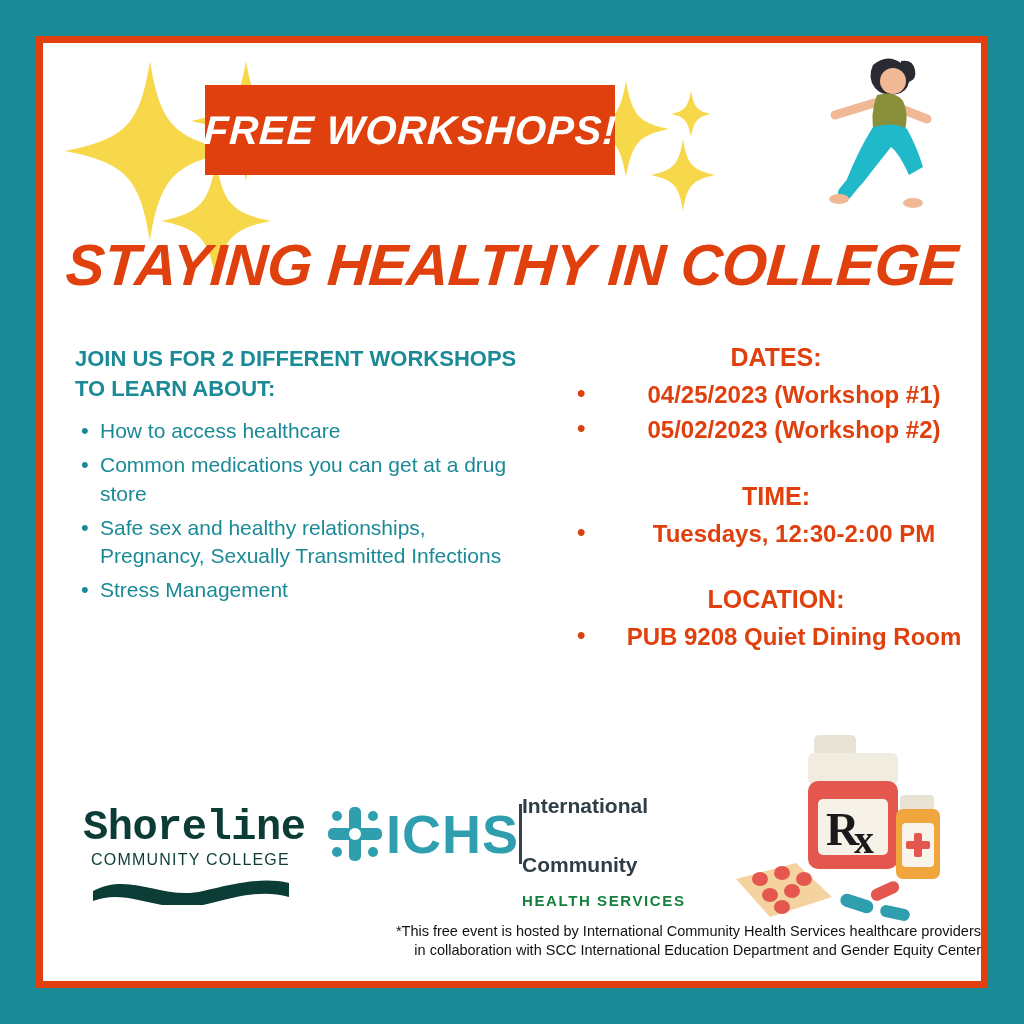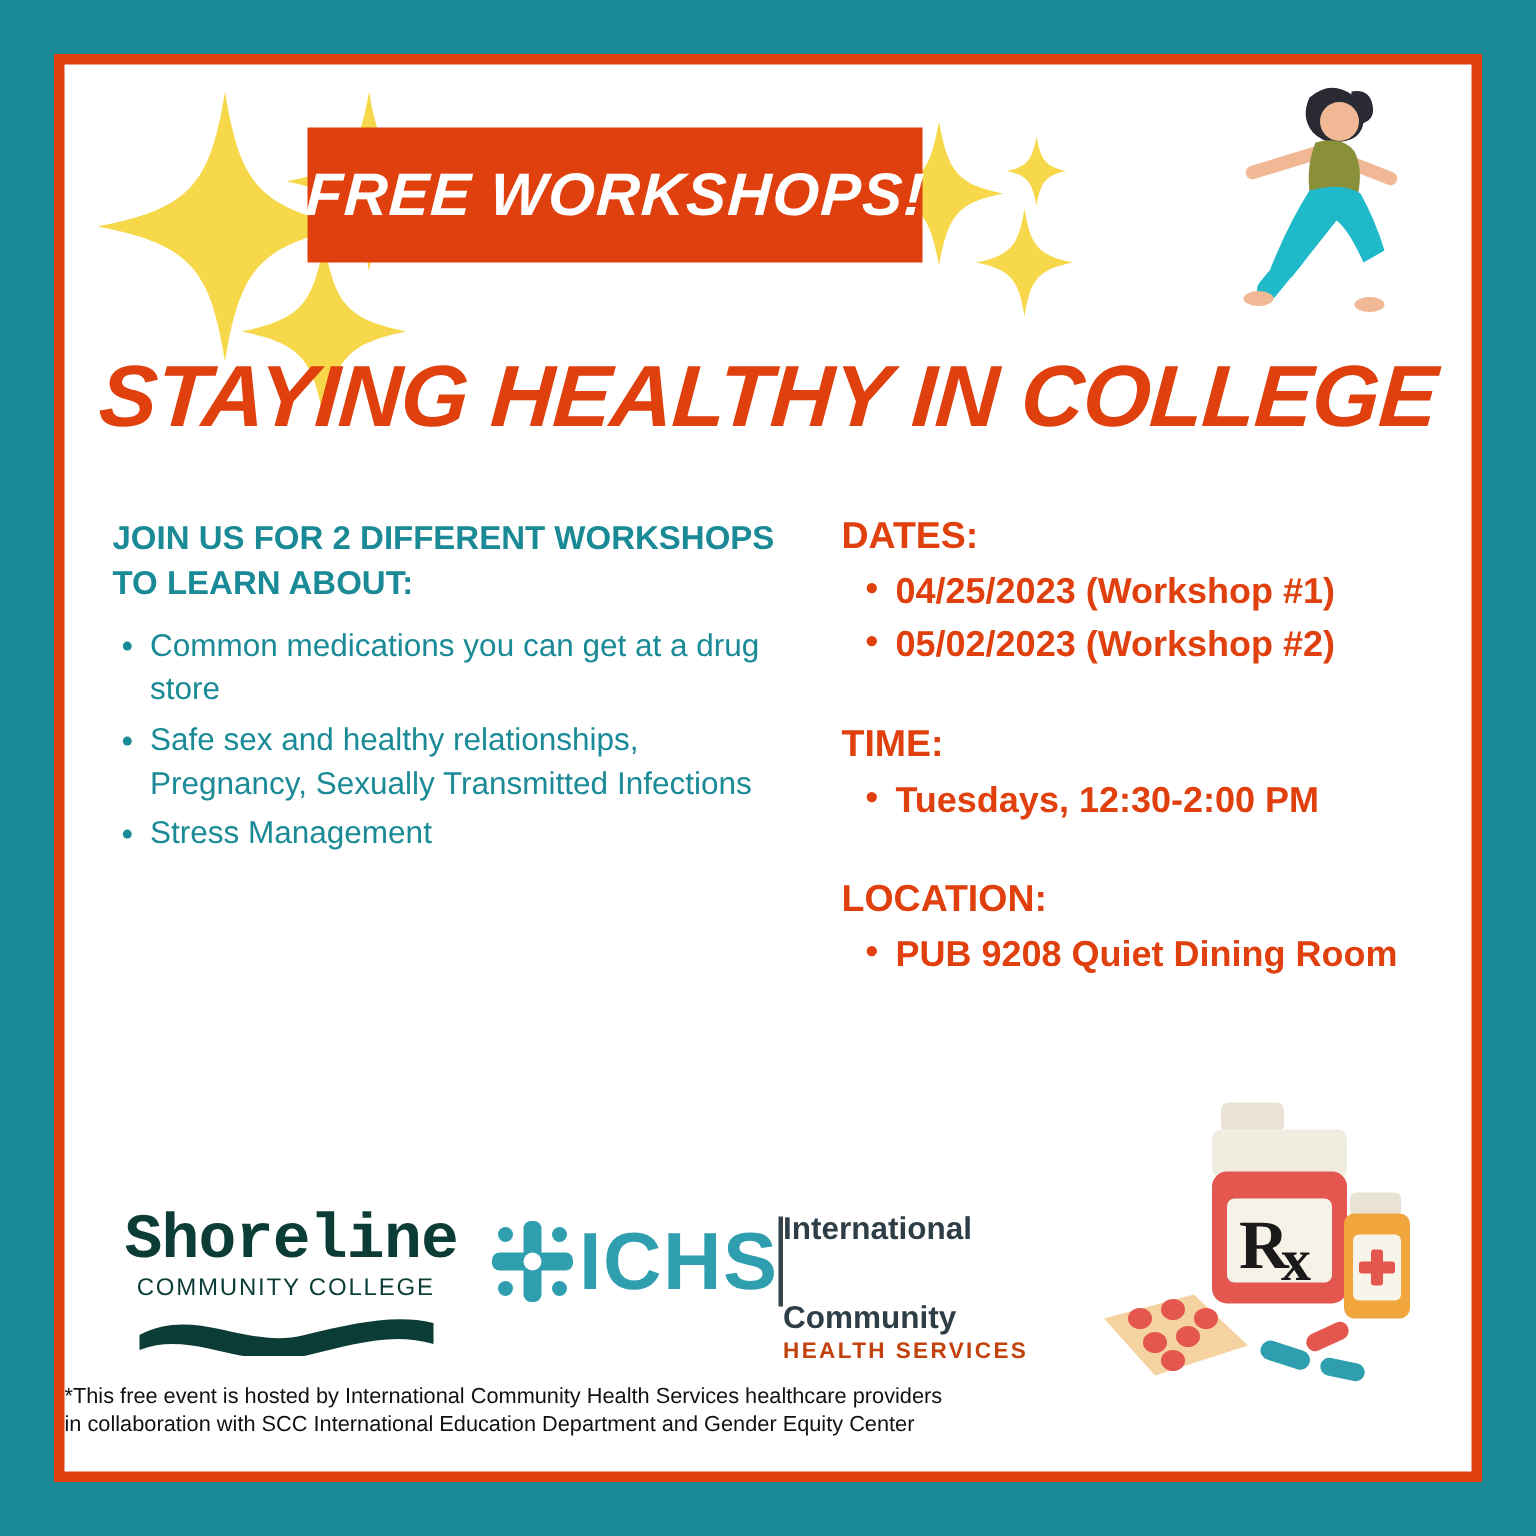--- a/index.html
+++ b/index.html
@@ -106,20 +106,21 @@
     font-size: 22px;
     color: #1a8a96;
   }
 
   
   .right-col {
     position: absolute;
     left: 518px;
     top: 300px;
     width: 430px;
+    text-align: center;
   }
   .rlabel {
     color: #e0400d;
     font-size: 25px;
     font-weight: bold;
     margin-bottom: 6px;
   }
   ul.rbullets {
     list-style: none;
     margin: 0 0 34px 0;
@@ -194,31 +195,31 @@
   }
   .ichs-sub .a {
     font-size: 21px;
     font-weight: bold;
     margin-top: 36px;
   }
   .ichs-sub .b {
     font-size: 15px;
     font-weight: bold;
     letter-spacing: 1.6px;
-    color: #c2410c;
-    margin-top: 2px;
+    color: #15803d;
+    margin-top: 16px;
   }
 
   
   .footnote {
     position: absolute;
     left: 0;
     bottom: 20px;
     width: 100%;
-    text-align: left;
+    text-align: right;
     color: #111111;
     font-size: 14.5px;
     line-height: 1.35;
   }
 
   
   .yoga {
     position: absolute;
     right: 34px;
     top: 10px;
@@ -284,20 +285,21 @@
     </div>
 
     <div class="title">STAYING HEALTHY IN COLLEGE</div>
 
     <div class="left-col">
       <div class="lead">
         <div>JOIN US FOR 2 DIFFERENT WORKSHOPS</div>
         <div>TO LEARN ABOUT:</div>
       </div>
       <ul class="bullets">
+        <li>How to access healthcare</li>
         <li>Common medications you can get at a drug store</li>
         <li>Safe sex and healthy relationships, Pregnancy, Sexually Transmitted Infections</li>
         <li>Stress Management</li>
       </ul>
     </div>
 
     <div class="right-col">
       <div class="rlabel">DATES:</div>
       <ul class="rbullets">
         <li>04/25/2023 (Workshop #1)</li>

